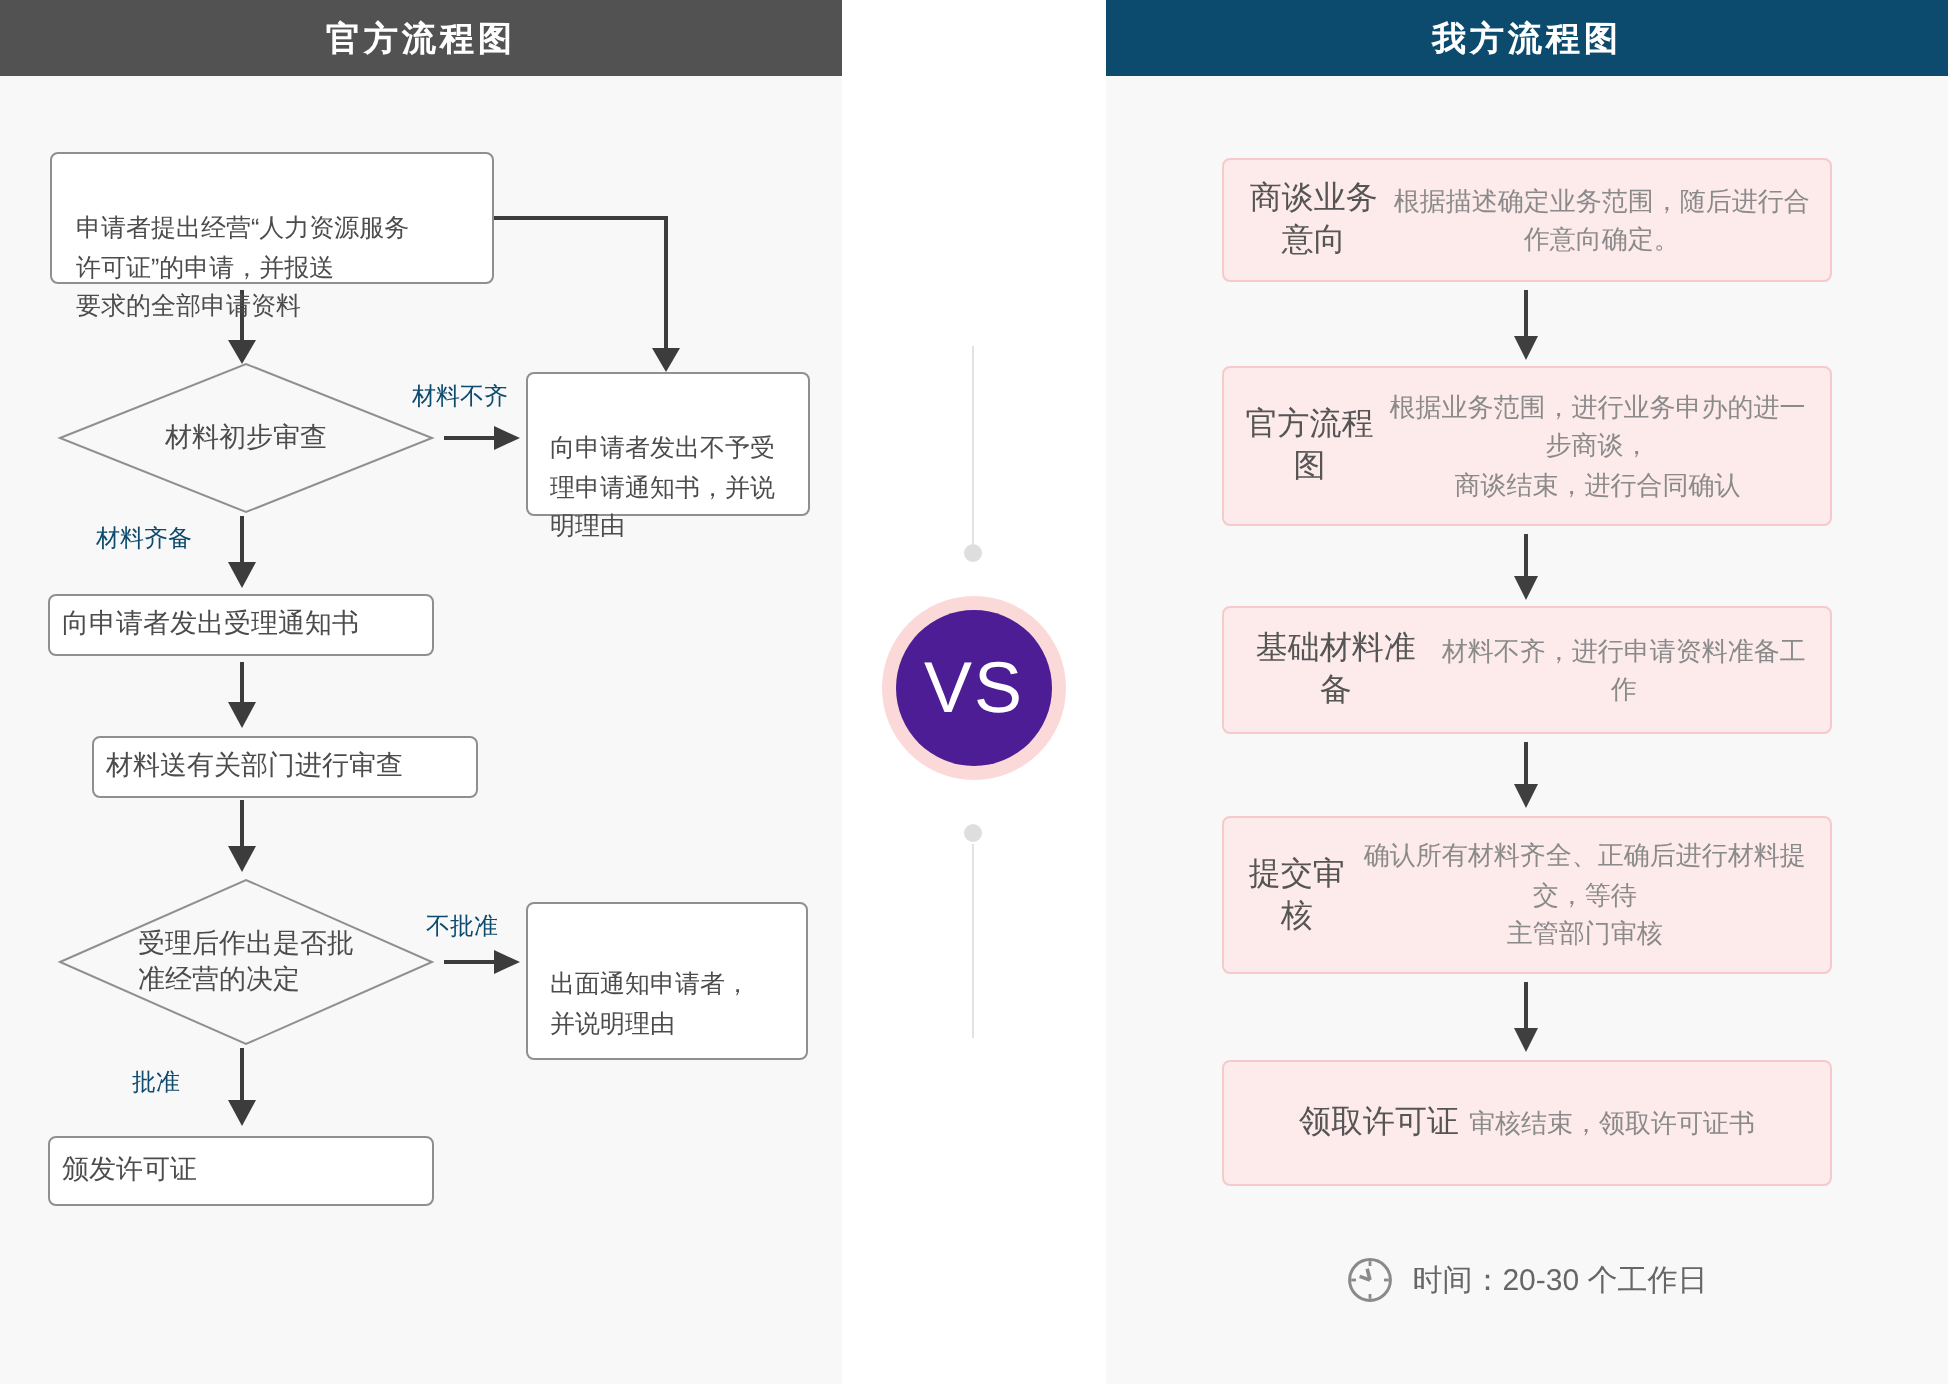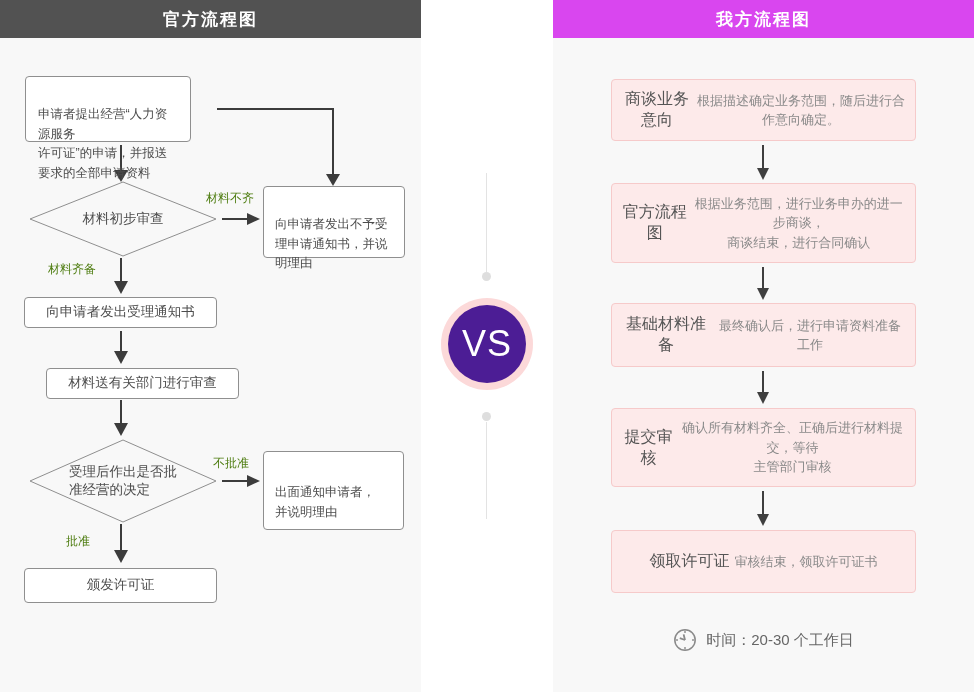--- a/index.html
+++ b/index.html
@@ -10,39 +10,39 @@
   }
   .panel{position:absolute;top:0;bottom:0;background:#f8f8f8;}
   .panel-left{left:0;width:421px;}
   .panel-right{left:553px;width:421px;}
   .panel-header{
     position:absolute;top:0;left:0;right:0;height:38px;
     display:flex;align-items:center;justify-content:center;
     color:#ffffff;font-size:17px;font-weight:bold;letter-spacing:2px;
   }
   .header-dark{background:#525252;}
-  .header-red{background:#d946ef;}
+  .header-red{background:#0c4a6e;}
 
   
   .flow-svg{position:absolute;left:0;top:0;pointer-events:none;}
   .fbox{
     position:absolute;background:#ffffff;border:1px solid #8f8f8f;border-radius:4px;
     color:#4c4c4c;box-sizing:border-box;font-size:12.5px;line-height:1.55;
     white-space:pre-line;word-break:break-all;
   }
   .fbox-multiline{padding:9px 11px;}
   .fbox-center{
-    display:flex;align-items:center;justify-content:center;
+    display:flex;align-items:center;
     font-size:13.5px;white-space:pre-line;text-align:center;padding:2px 6px;
   }
   .diamond-label{
     position:absolute;display:flex;align-items:center;justify-content:center;
     color:#4c4c4c;font-size:13.5px;white-space:pre-line;text-align:left;
   }
-  .edge-label{position:absolute;color:#4d7c0f;font-size:12px;}
+  .edge-label{position:absolute;color:#0c4a6e;font-size:12px;}
 
   
   .mid-line{position:absolute;left:486px;width:1px;background:#e3e3e3;}
   .mid-dot{position:absolute;left:482px;width:9px;height:9px;border-radius:50%;background:#dedede;}
   .vs-outer{
     position:absolute;left:441px;top:298px;width:92px;height:92px;border-radius:50%;
     background:#fcd9d9;display:flex;align-items:center;justify-content:center;
   }
   .vs-inner{
     width:78px;height:78px;border-radius:50%;background:#4c1d95;
@@ -109,21 +109,21 @@
       <g stroke="#3c3c3c" fill="#3c3c3c">
         <line x1="222" y1="481" x2="248" y2="481" stroke-width="2"></line>
         <polygon points="247,475 247,487 260,481" stroke="none"></polygon>
       </g>
       <g stroke="#3c3c3c" fill="#3c3c3c">
         <line x1="121" y1="524" x2="121" y2="551" stroke-width="2"></line>
         <polygon points="114,550 128,550 121,563" stroke="none"></polygon>
       </g>
     </svg>
 
-    <div class="fbox fbox-multiline" style="left:25px;top:76px;width:166px;height:66px;padding-left:12px;">
+    <div class="fbox fbox-multiline" style="left:25px;top:76px;width:222px;height:66px;padding-left:12px;">
       <span>申请者提出经营“人力资源服务
 许可证”的申请，并报送
 要求的全部申请资料</span>
     </div>
 
     <div class="diamond-label" style="left:30px;top:182px;width:186px;height:74px;">
       <span>材料初步审查</span>
     </div>
 
     <div class="edge-label" style="left:206px;top:190px;">材料不齐</div>
@@ -206,21 +206,21 @@
   </div>
 
   <div class="step-box" style="top:183px;height:80px;">
     <div class="step-title">官方流程图</div>
     <div class="step-desc">根据业务范围，进行业务申办的进一步商谈，
 商谈结束，进行合同确认</div>
   </div>
 
   <div class="step-box" style="top:303px;height:64px;">
     <div class="step-title">基础材料准备</div>
-    <div class="step-desc">最终确认后，进行申请资料准备工作</div>
+    <div class="step-desc">材料不齐，进行申请资料准备工作</div>
   </div>
 
   <div class="step-box" style="top:408px;height:79px;">
     <div class="step-title">提交审核</div>
     <div class="step-desc">确认所有材料齐全、正确后进行材料提交，等待
 主管部门审核</div>
   </div>
 
   <div class="step-box" style="top:530px;height:63px;">
     <div class="step-title">领取许可证</div>

